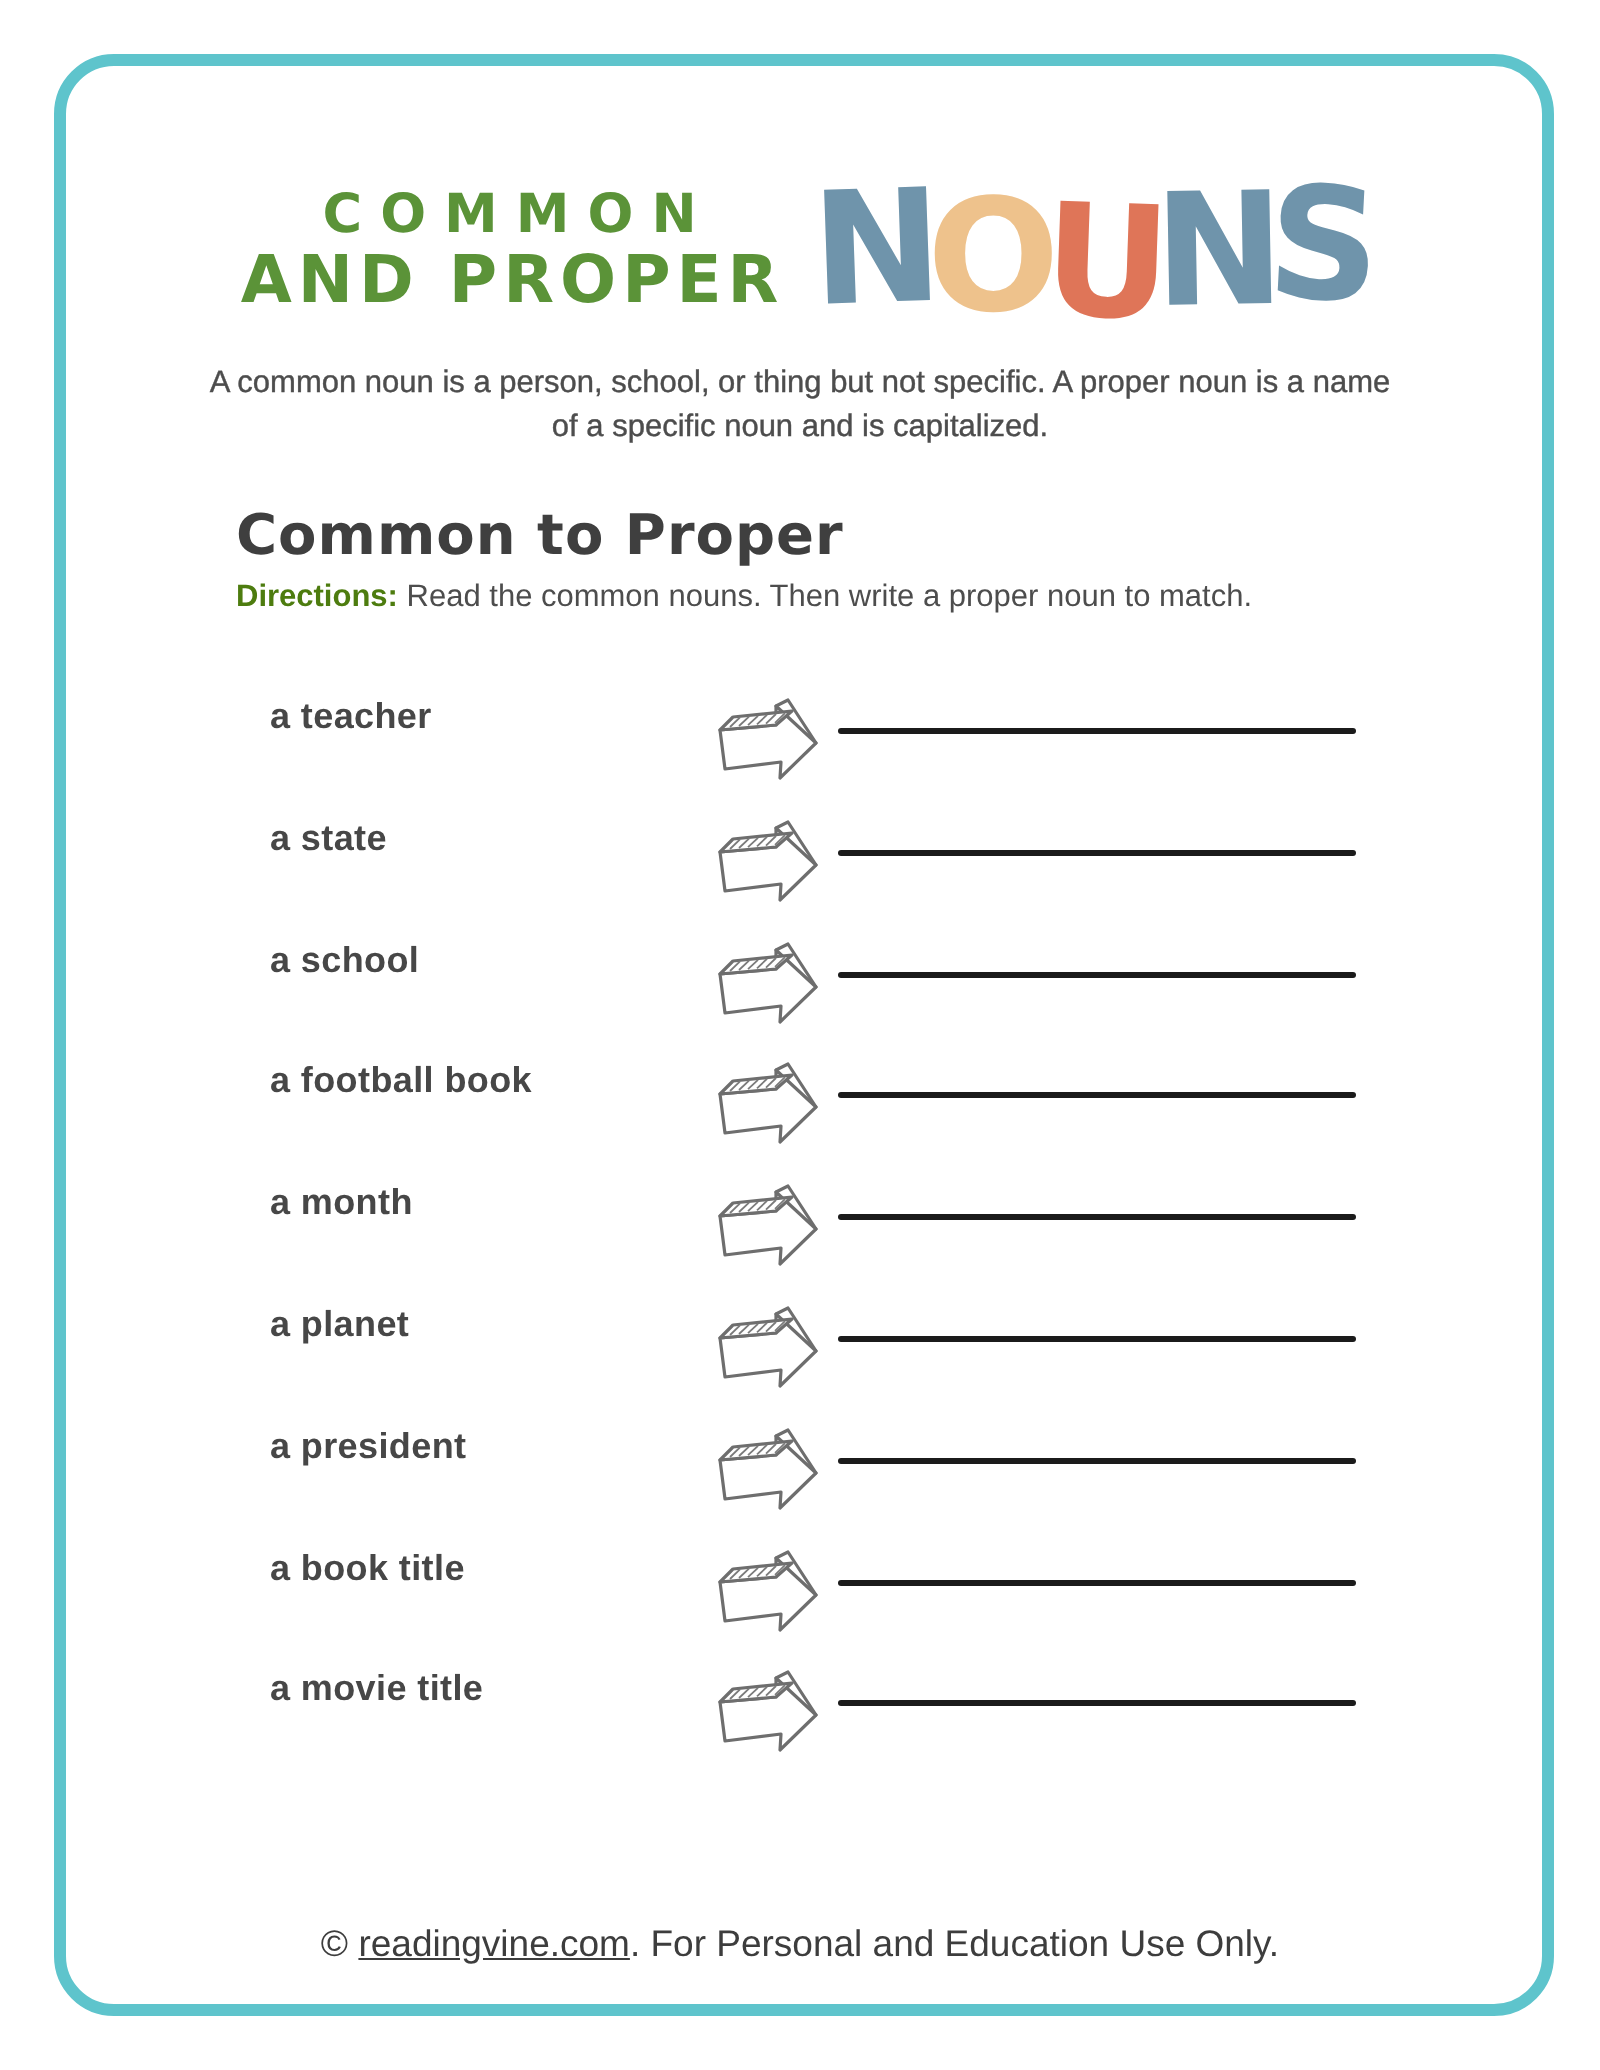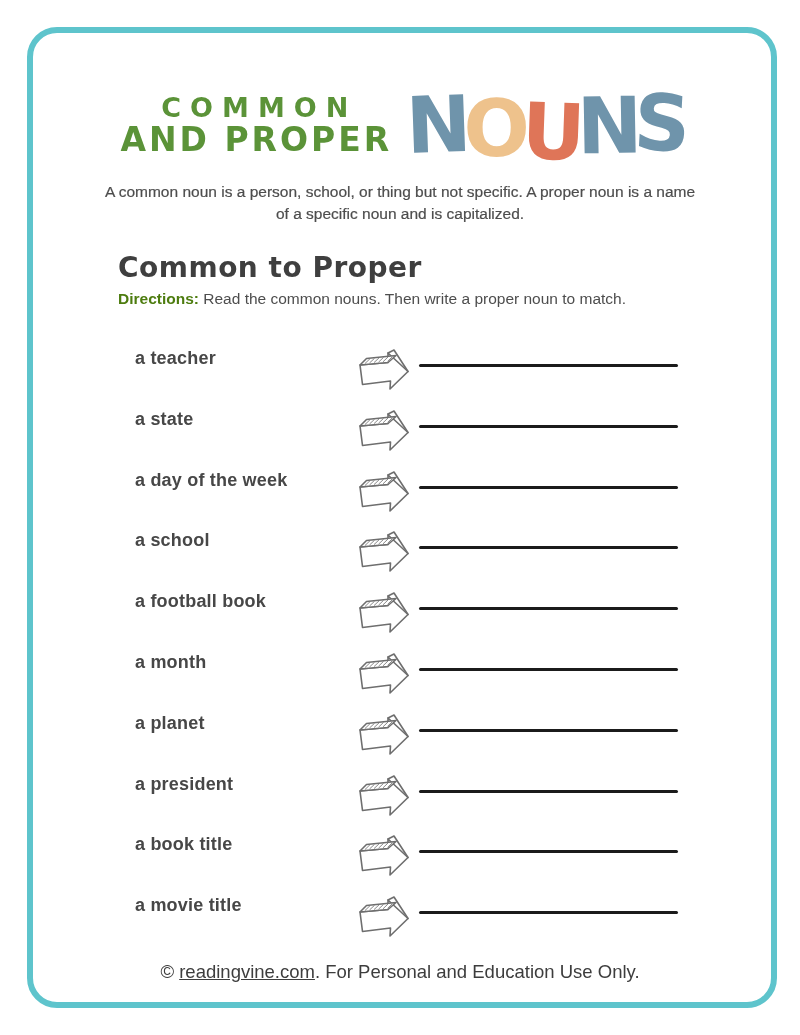--- a/index.html
+++ b/index.html
@@ -171,41 +171,20 @@
           <line x1="18" y1="16.6" x2="23" y2="11.9"></line>
           <line x1="22.5" y1="16.2" x2="27.5" y2="11.4"></line>
           <line x1="27" y1="15.8" x2="32" y2="11"></line>
           <line x1="31.5" y1="15.4" x2="36.5" y2="10.6"></line>
         </g>
       </svg>
     </span>
     <span class="write-line"></span>
   </div>
 
-  <div class="row">
-    <span class="item-label">a day of the week</span>
-    <span class="arrow">
-      <svg viewBox="0 0 56 44" width="56" height="44" aria-hidden="true">
-        <g fill="#ffffff" stroke="#6e6e6e" stroke-width="1.6" stroke-linejoin="round" stroke-linecap="round">
-          <path d="M4,19 L32,16.5 L32,7 L52,25.5 L34,43 L34.5,35 L6.5,38.5 Z"></path>
-          <path d="M4,19 L10.5,12.5 L40,9.5 L32,16.5 Z"></path>
-          <path d="M32,7 L38,4 L52,25.5" fill="none"></path>
-        </g>
-        <g stroke="#7a7a7a" stroke-width="0.9">
-          <line x1="9" y1="17.5" x2="14" y2="12.7"></line>
-          <line x1="13.5" y1="17" x2="18.5" y2="12.3"></line>
-          <line x1="18" y1="16.6" x2="23" y2="11.9"></line>
-          <line x1="22.5" y1="16.2" x2="27.5" y2="11.4"></line>
-          <line x1="27" y1="15.8" x2="32" y2="11"></line>
-          <line x1="31.5" y1="15.4" x2="36.5" y2="10.6"></line>
-        </g>
-      </svg>
-    </span>
-    <span class="write-line"></span>
-  </div>
 
   <div class="row">
     <span class="item-label">a school</span>
     <span class="arrow">
       <svg viewBox="0 0 56 44" width="56" height="44" aria-hidden="true">
         <g fill="#ffffff" stroke="#6e6e6e" stroke-width="1.6" stroke-linejoin="round" stroke-linecap="round">
           <path d="M4,19 L32,16.5 L32,7 L52,25.5 L34,43 L34.5,35 L6.5,38.5 Z"></path>
           <path d="M4,19 L10.5,12.5 L40,9.5 L32,16.5 Z"></path>
           <path d="M32,7 L38,4 L52,25.5" fill="none"></path>
         </g>

